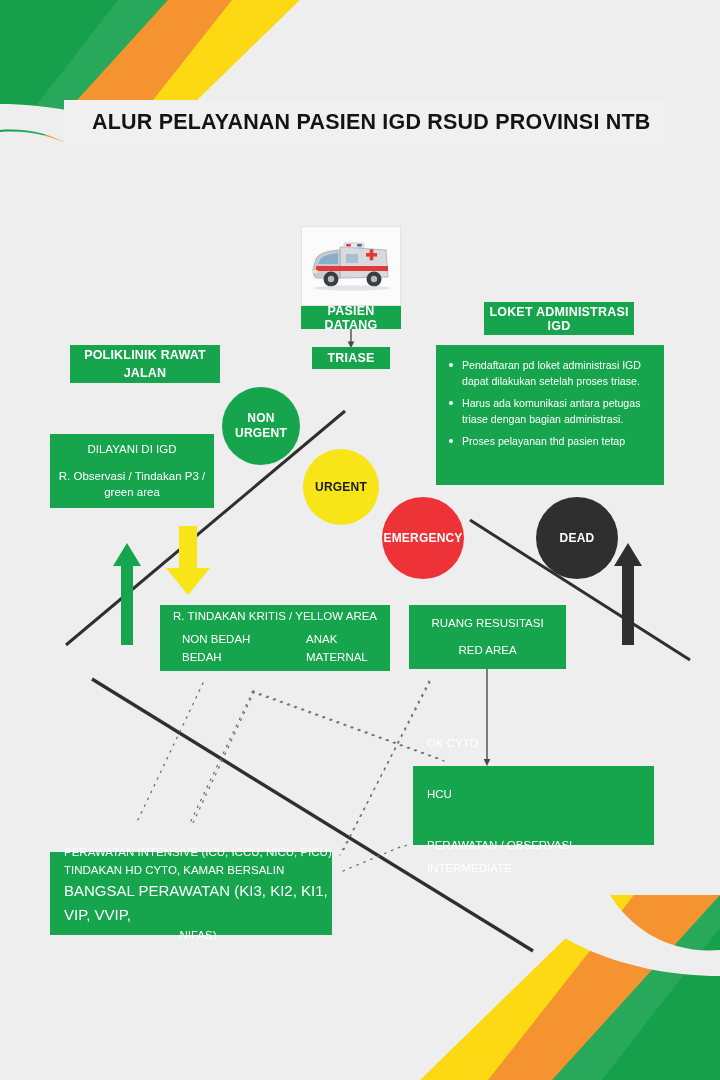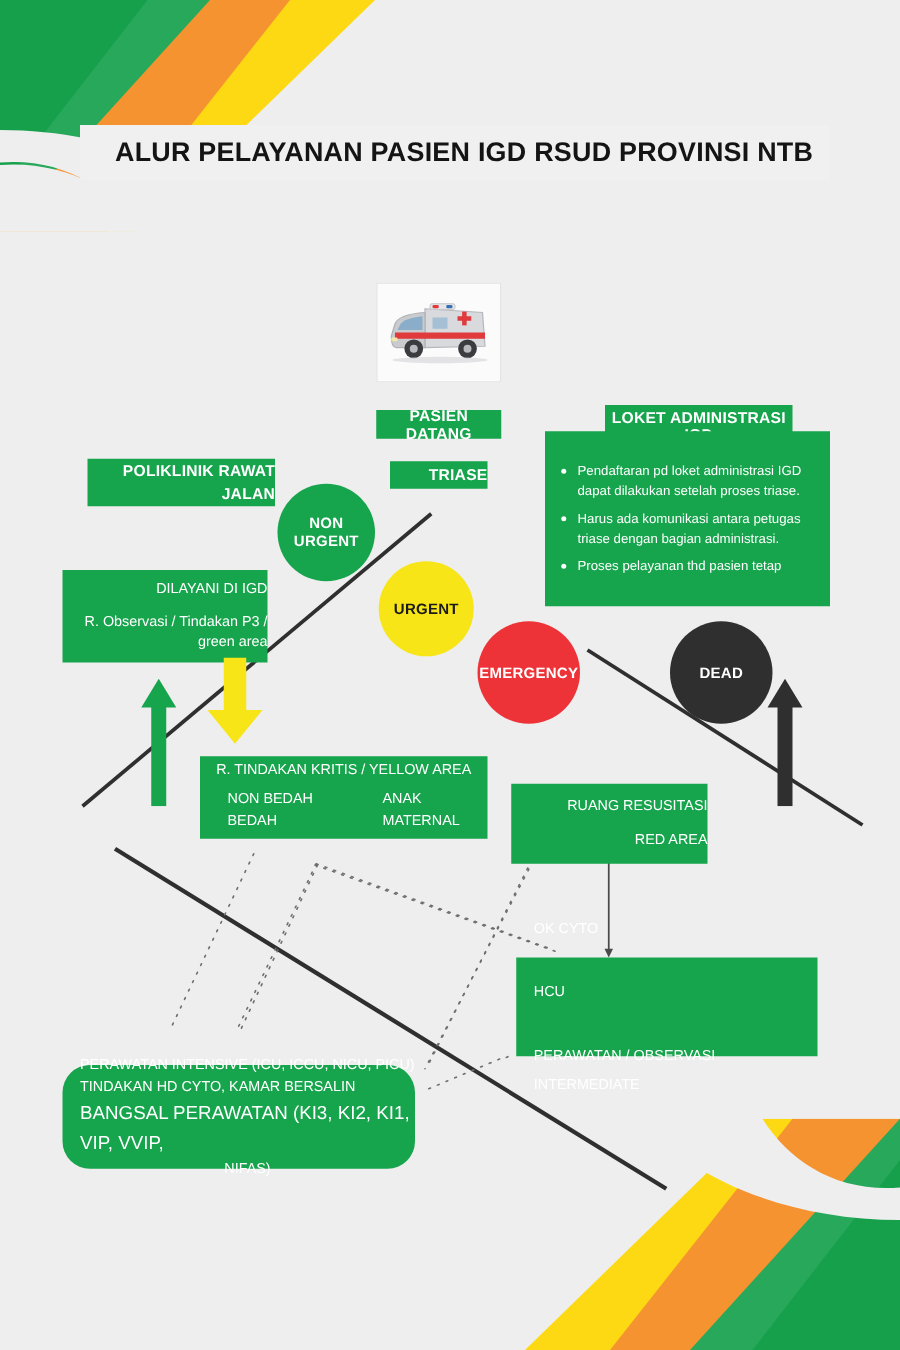--- a/index.html
+++ b/index.html
@@ -47,21 +47,21 @@
   
   .gbox {
     position: absolute;
     background: #16a44c;
     color: #ffffff;
     box-sizing: border-box;
     display: flex;
     flex-direction: column;
     justify-content: center;
   }
-  .gbox.center { align-items: flex-end; text-align: center; margin-top: 22px; }
+  .gbox.center { align-items: center; text-align: center; }
   .gbox .ln { line-height: 1.45; }
 
   .label-box {
     font-size: 12.5px;
     font-weight: bold;
     letter-spacing: 0.2px;
   }
 
   
   #ambulance-frame {
@@ -93,21 +93,21 @@
   
   #admin-notes {
     position: absolute;
     left: 436px;
     top: 345px;
     width: 228px;
     height: 140px;
     background: #16a44c;
     color: #ffffff;
     box-sizing: border-box;
-    padding: 24px 12px 10px 10px;
+    padding: 12px 12px 10px 10px;
   }
   #admin-notes ul {
     margin: 0;
     padding: 0 0 0 16px;
     list-style: none;
   }
   #admin-notes li {
     position: relative;
     font-size: 10.6px;
     line-height: 1.52;
@@ -303,20 +303,20 @@
     <span class="ln" style="margin-bottom:10px;">RUANG RESUSITASI</span>
     <span class="ln">RED AREA</span>
   </div>
 
   <div class="gbox" style="left:413px; top:766px; width:241px; height:79px; padding-left:14px;gap:28px;">
     <div class="stack-line">OK CYTO</div>
     <div class="stack-line">HCU</div>
     <div class="stack-line">PERAWATAN / OBSERVASI INTERMEDIATE</div>
   </div>
 
-  <div class="gbox" style="left:50px; top:852px; width:282px; height:83px; padding-left:14px;border-radius:22px;">
+  <div class="gbox" style="left:50px; top:852px; width:282px; height:83px; padding-left:14px;">
     <div style="font-size:11.5px; line-height:1.58;">PERAWATAN INTENSIVE (ICU, ICCU, NICU, PICU)</div>
     <div style="font-size:11.5px; line-height:1.58;">TINDAKAN HD CYTO, KAMAR BERSALIN</div>
     <div style="font-size:15px; line-height:1.58;">BANGSAL PERAWATAN (KI3, KI2, KI1, VIP, VVIP,</div>
     <div style="font-size:11.5px; line-height:1.58;text-align:center;">NIFAS)</div>
   </div>
 
 </div>
 
 </body></html>

